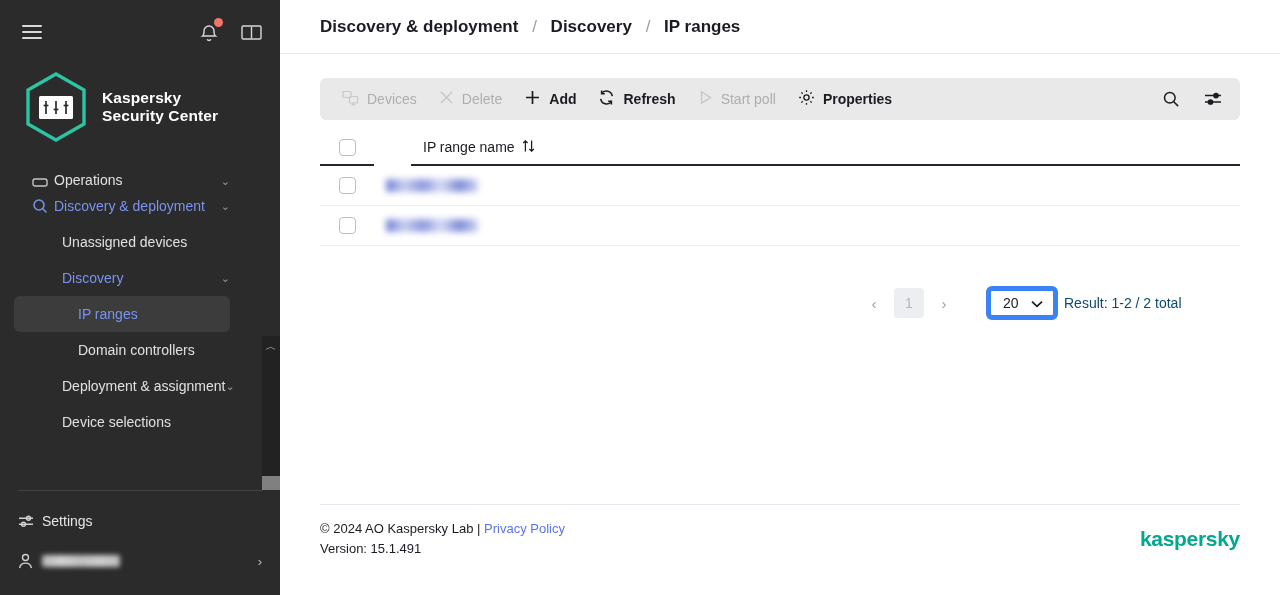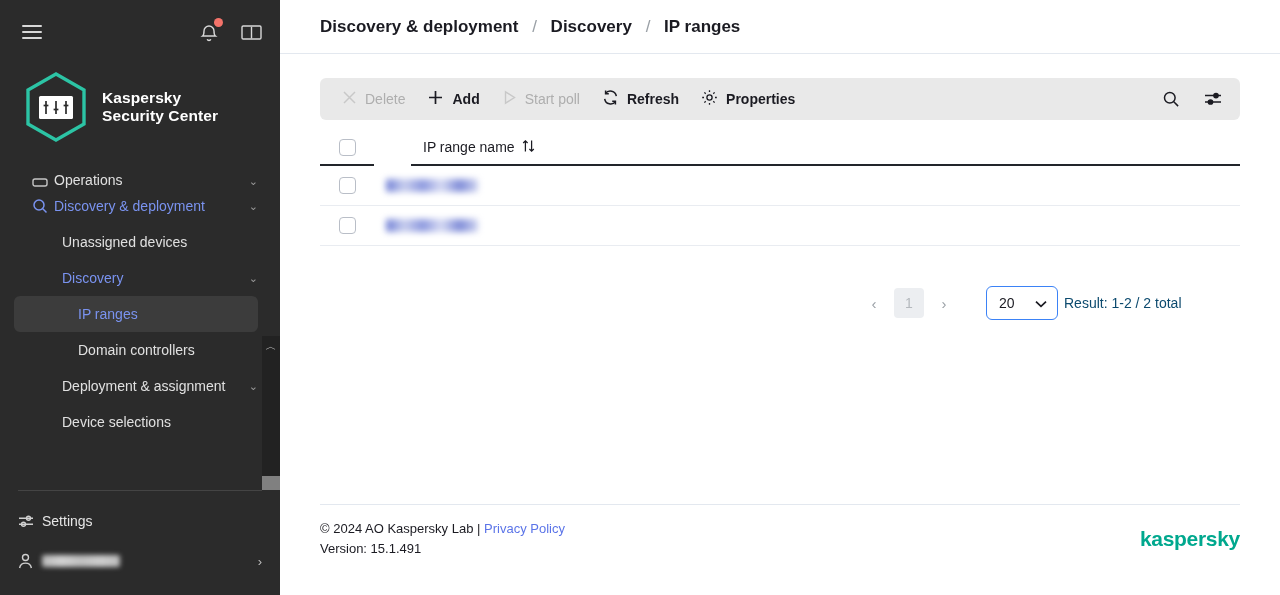--- a/index.html
+++ b/index.html
@@ -44,21 +44,21 @@
     letter-spacing: .1px;
   }
 
   
   .sb-nav {
     flex: 1 1 auto;
     position: relative;
     overflow: hidden;
     padding-top: 0;
   }
-  .nav-inner { padding-right: 8px; }
+  .nav-inner { padding-right: 36px; }
   .nav-item {
     display: flex; align-items: center;
     height: 36px;
     padding-left: 18px;
     color: #e0e0e0;
     font-size: 14px;
     cursor: pointer;
     border-radius: 6px;
     margin: 0 14px 0 14px;
   }
@@ -174,21 +174,21 @@
     color: #9aa0a6; font-size: 15px; cursor: pointer; border-radius: 4px;
   }
   .pg-num {
     min-width: 30px; height: 30px; padding: 0 8px;
     display: flex; align-items: center; justify-content: center;
     background: #eceef1; color: #b4b8bd; font-size: 14px; border-radius: 4px; cursor: pointer;
   }
   .pg-select {
     margin-left: 22px;
     width: 72px; height: 34px;
-    border: 1px solid #3b82f6; border-radius: 6px;
+    border: 5px solid #3b82f6; border-radius: 6px;
     display: flex; align-items: center; justify-content: space-between;
     padding: 0 10px 0 12px; font-size: 14px; color: #1b1b22; cursor: pointer;
     background: #fff;
   }
   .pg-result { font-size: 14px; color: #0c4a6e; white-space: nowrap; }
 
   
   .footer {
     flex: 0 0 auto;
     border-top: 1px solid #e3e8ef;
@@ -347,57 +347,67 @@
         <span>Discovery</span>
         <span class="sep">/</span>
         <span>IP ranges</span>
       </div>
     </div>
 
     <div class="content">
 
       <div class="toolbar">
 
+        <div class="tb-btn disabled">
+          <span>
+            <svg width="17" height="16" viewBox="0 0 17 16" fill="none" stroke="#aeaeae" stroke-width="1.2">
+              <rect x="1" y="1.5" width="8" height="6" rx="1"></rect>
+                <rect x="7.5" y="6.5" width="8" height="6.5" rx="1"></rect>
+                <path d="M11.5 13v1.8M9.5 14.8h4"></path>
+            </svg>
+          </span>
+          <span>Devices</span>
+        </div>
 
         <div class="tb-btn disabled">
           <span>
             <svg width="15" height="15" viewBox="0 0 15 15" fill="none" stroke="#aeaeae" stroke-width="1.5">
                 <path d="M2 2l11 11M13 2L2 13"></path>
               </svg>
           </span>
           <span>Delete</span>
         </div>
 
         <div class="tb-btn">
           <span>
             <svg width="17" height="17" viewBox="0 0 17 17" fill="none" stroke="#1b1b22" stroke-width="1.7">
                 <path d="M8.5 2v13M2 8.5h13"></path>
               </svg>
           </span>
           <span>Add</span>
-        </div>
-
-        <div class="tb-btn disabled">
-          <span>
-            <svg width="15" height="15" viewBox="0 0 15 15" fill="none" stroke="#aeaeae" stroke-width="1.4">
-                <path d="M3.5 1.8l9 5.7-9 5.7z"></path>
-              </svg>
-          </span>
-          <span>Start poll</span>
         </div>
 
         <div class="tb-btn">
           <span>
             <svg width="17" height="17" viewBox="0 0 17 17" fill="none" stroke="#1b1b22" stroke-width="1.5">
               <path d="M14.3 7.2A6 6 0 003.4 4.6"></path>
                 <path d="M2.7 9.8a6 6 0 0010.9 2.6"></path>
               <path d="M3.6 1.6v3.2h3.2M13.4 15.4v-3.2h-3.2"></path>
             </svg>
           </span>
           <span>Refresh</span>
+        </div>
+
+        <div class="tb-btn disabled">
+          <span>
+            <svg width="15" height="15" viewBox="0 0 15 15" fill="none" stroke="#aeaeae" stroke-width="1.4">
+                <path d="M3.5 1.8l9 5.7-9 5.7z"></path>
+              </svg>
+          </span>
+          <span>Start poll</span>
         </div>
 
         <div class="tb-btn">
           <span>
             <svg width="17" height="17" viewBox="0 0 17 17" fill="none" stroke="#1b1b22" stroke-width="1.3">
               <circle cx="8.5" cy="8.5" r="2.6"></circle>
               <path d="M8.5 1.2v1.8M8.5 14v1.8M1.2 8.5h1.8M14 8.5h1.8M3.4 3.4l1.3 1.3M12.3 12.3l1.3 1.3M13.6 3.4l-1.3 1.3M4.7 12.3l-1.3 1.3"></path>
             </svg>
           </span>
           <span>Properties</span>

